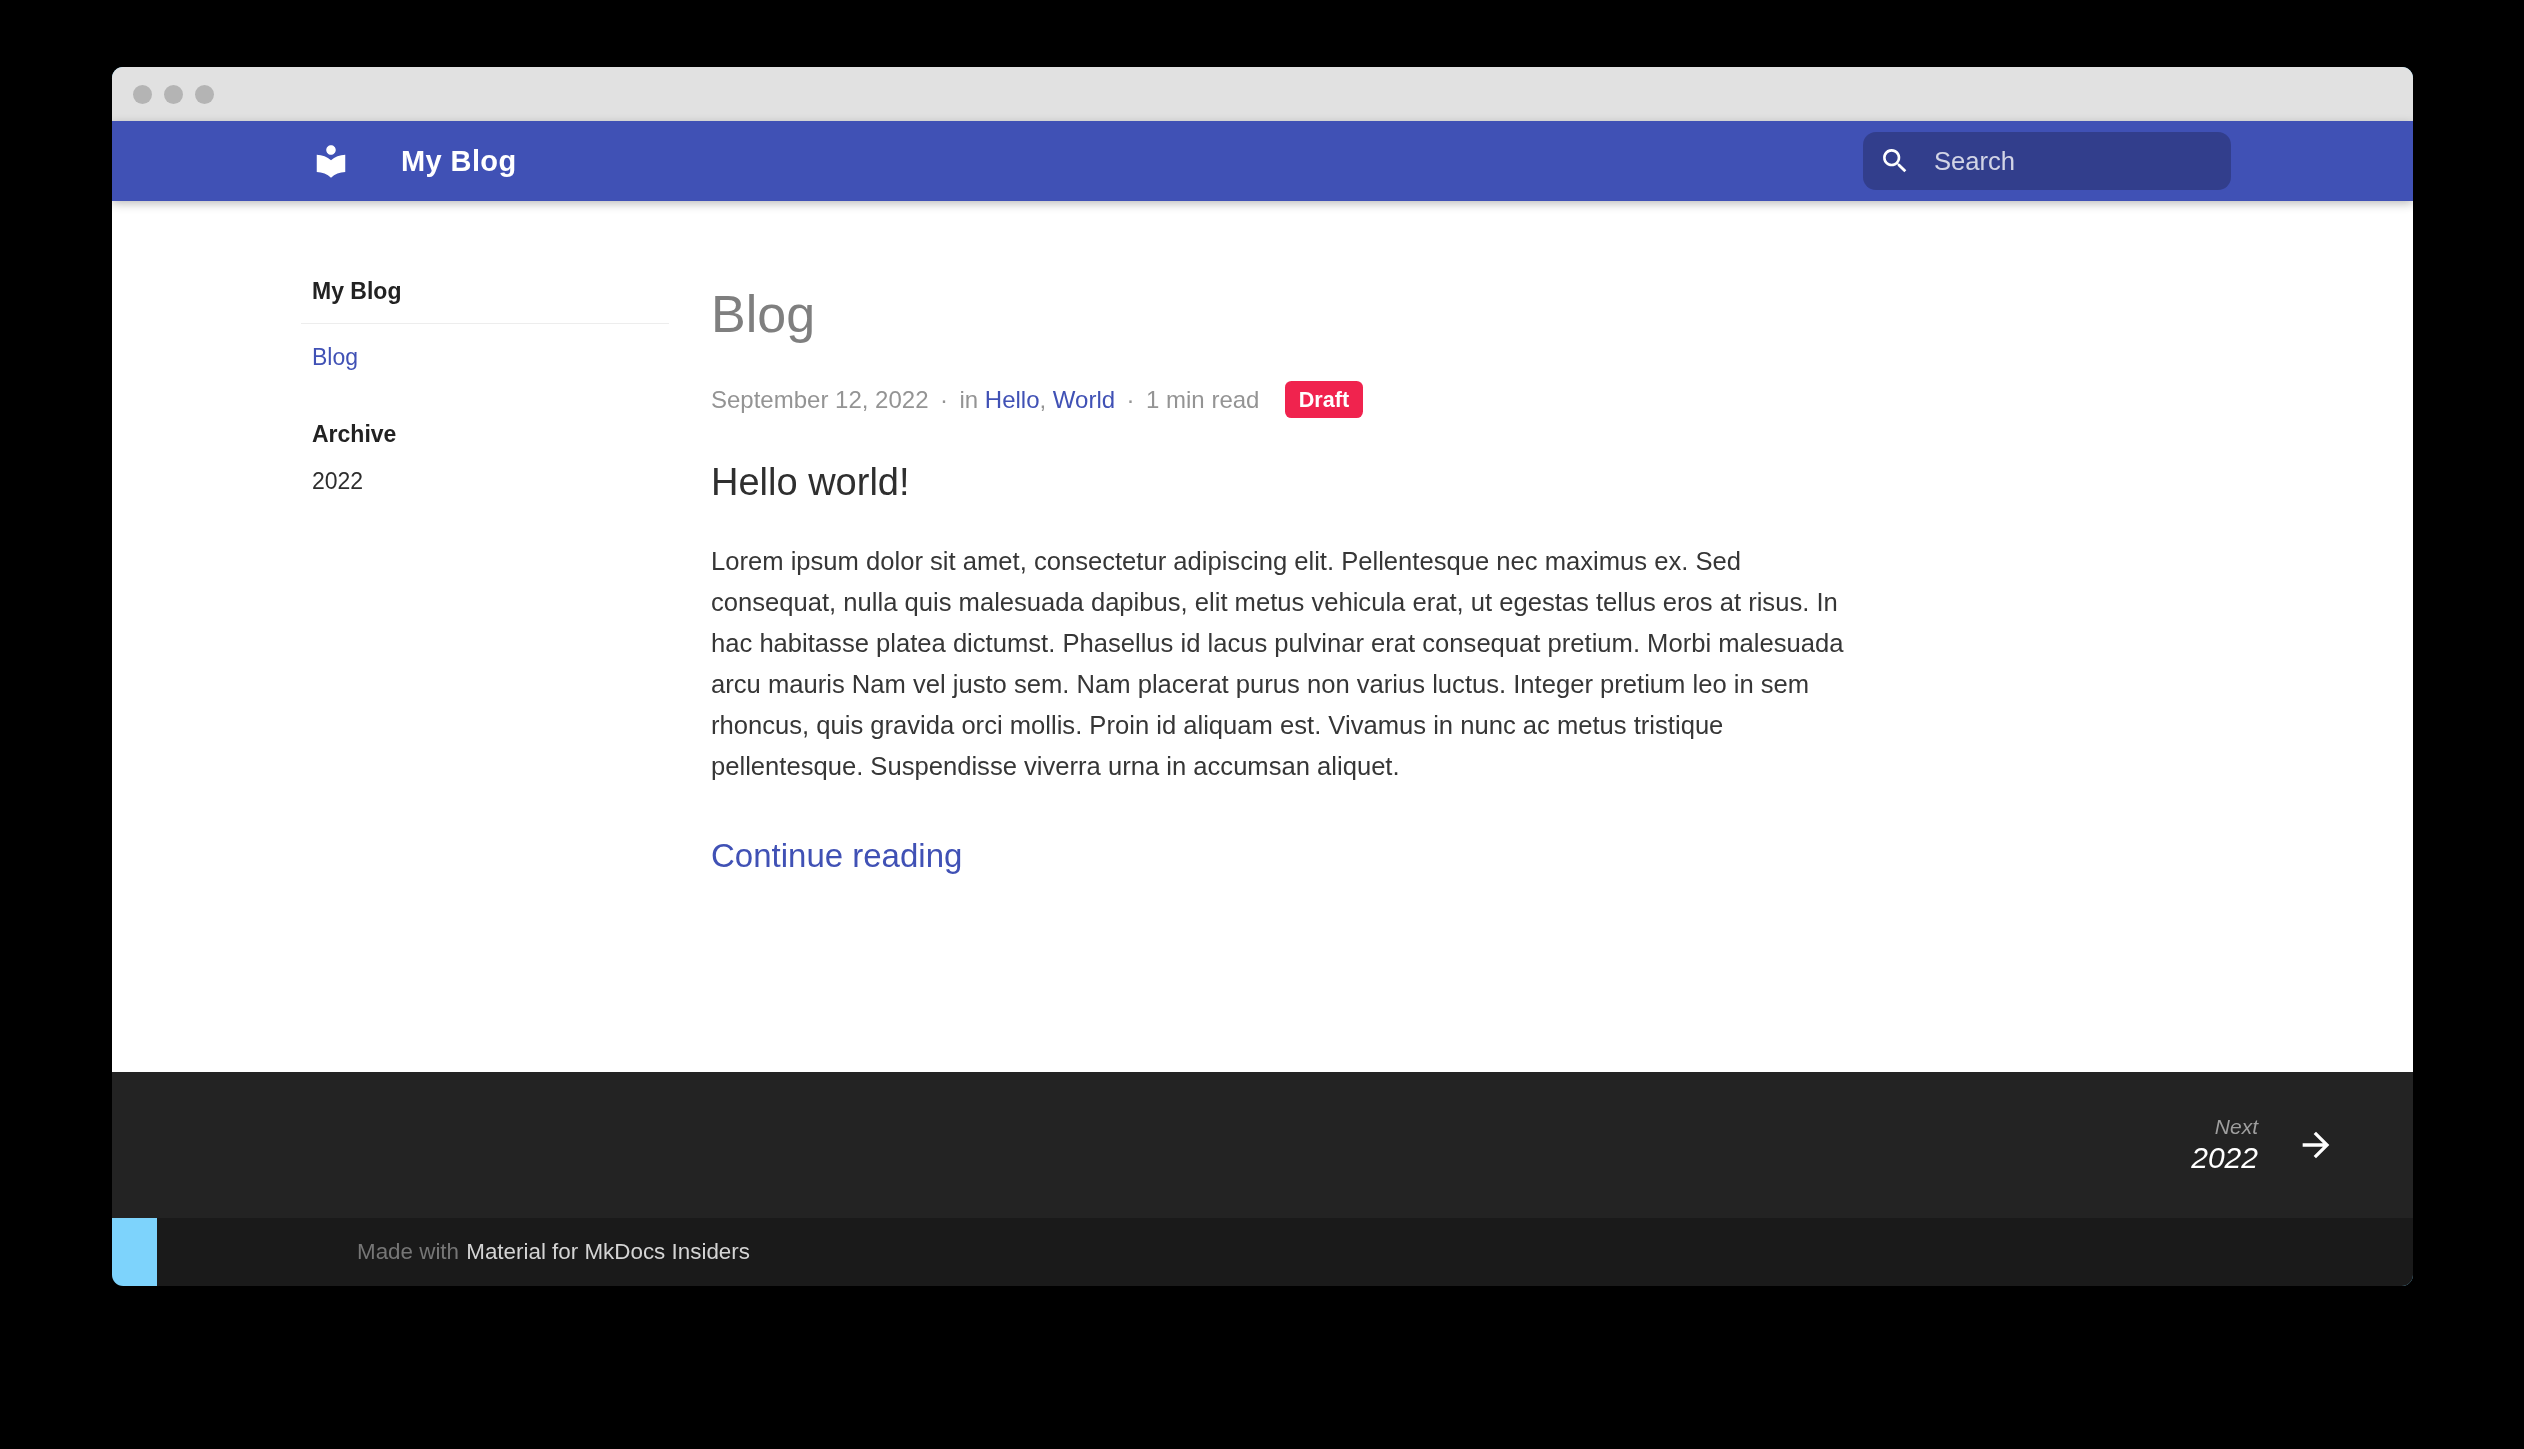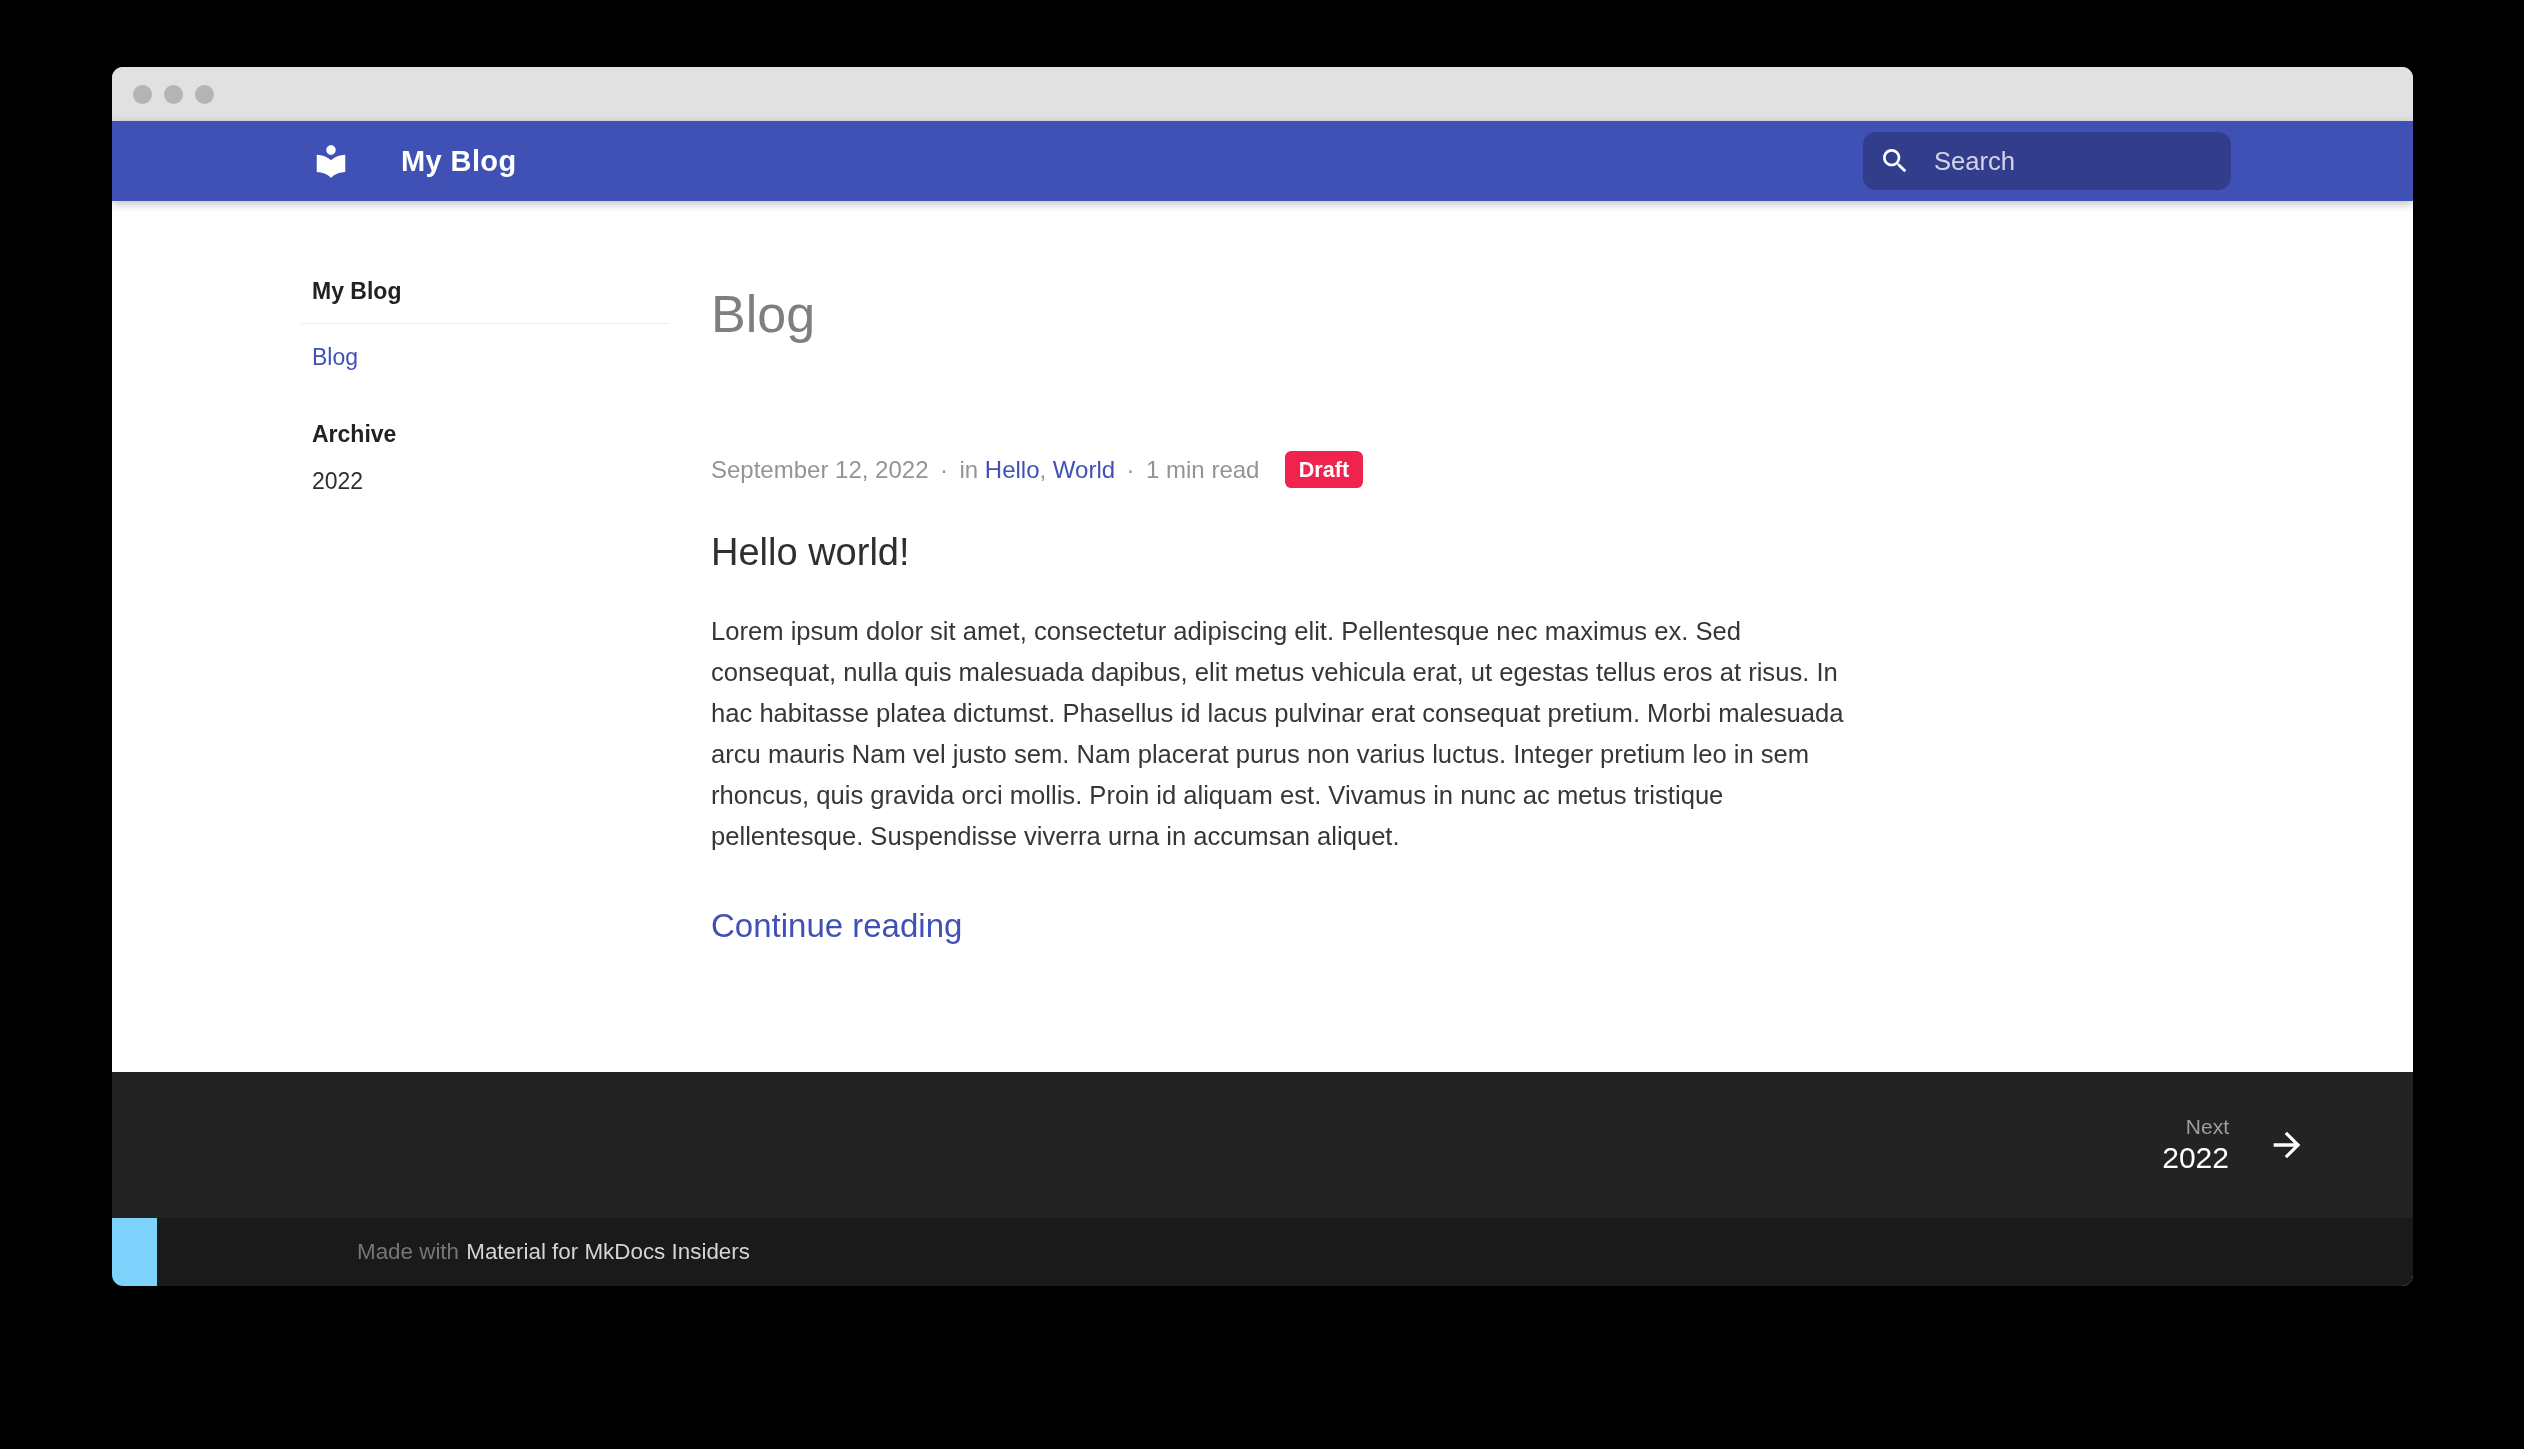--- a/index.html
+++ b/index.html
@@ -78,21 +78,21 @@
   .sb-item {
     display: block; margin-top: 14.4px; line-height: 32px;
     color: #2e2e2e; text-decoration: none;
   }
   .article { flex: 1; padding-right: 96px; }
   .page-title {
     margin: 83px 0 0 0;
     font-size: 52px; font-weight: 300; color: #7f7f7f;
   }
   .post-meta {
-    margin-top: 107px;
+    margin-top: 37px;
     font-size: 24px; color: #949494;
   }
   .post-meta a { color: #4051b5; text-decoration: none; }
   .meta-dot { margin: 0 4.8px; }
   .draft-badge {
     display: inline-block; margin-left: 19px;
     background: #f0234e; color: #ffffff;
     font-size: 21.6px; font-weight: 700;
     padding: 5.6px 13.6px; border-radius: 6.4px;
     vertical-align: 1.6px;
@@ -108,22 +108,23 @@
     font-size: 25.6px; line-height: 1.6; color: #363636;
   }
   .continue-link {
     display: inline-block; margin-top: 42px;
     font-size: 33px; color: #4051b5; text-decoration: none;
   }
   
   .footer-nav {
     height: 146px; background: #232323;
     display: flex; align-items: center; justify-content: flex-end;
-    padding-right: 106px;
+    padding-right: 77px;
     text-decoration: none;
+    font-style: italic;
   }
   .next-block { text-align: right; }
   .next-label { font-size: 21px; color: #9e9e9e; line-height: 25.6px; }
   .next-title { font-size: 30px; color: #ffffff; line-height: 37px; }
   .arrow-icon { margin-left: 38px; display: inline-flex; }
   .arrow-icon svg { width: 40px; height: 40px; }
   .footer-meta {
     height: 68px; background: #1a1a1a;
     display: flex; align-items: center;
     padding-left: 200px;

